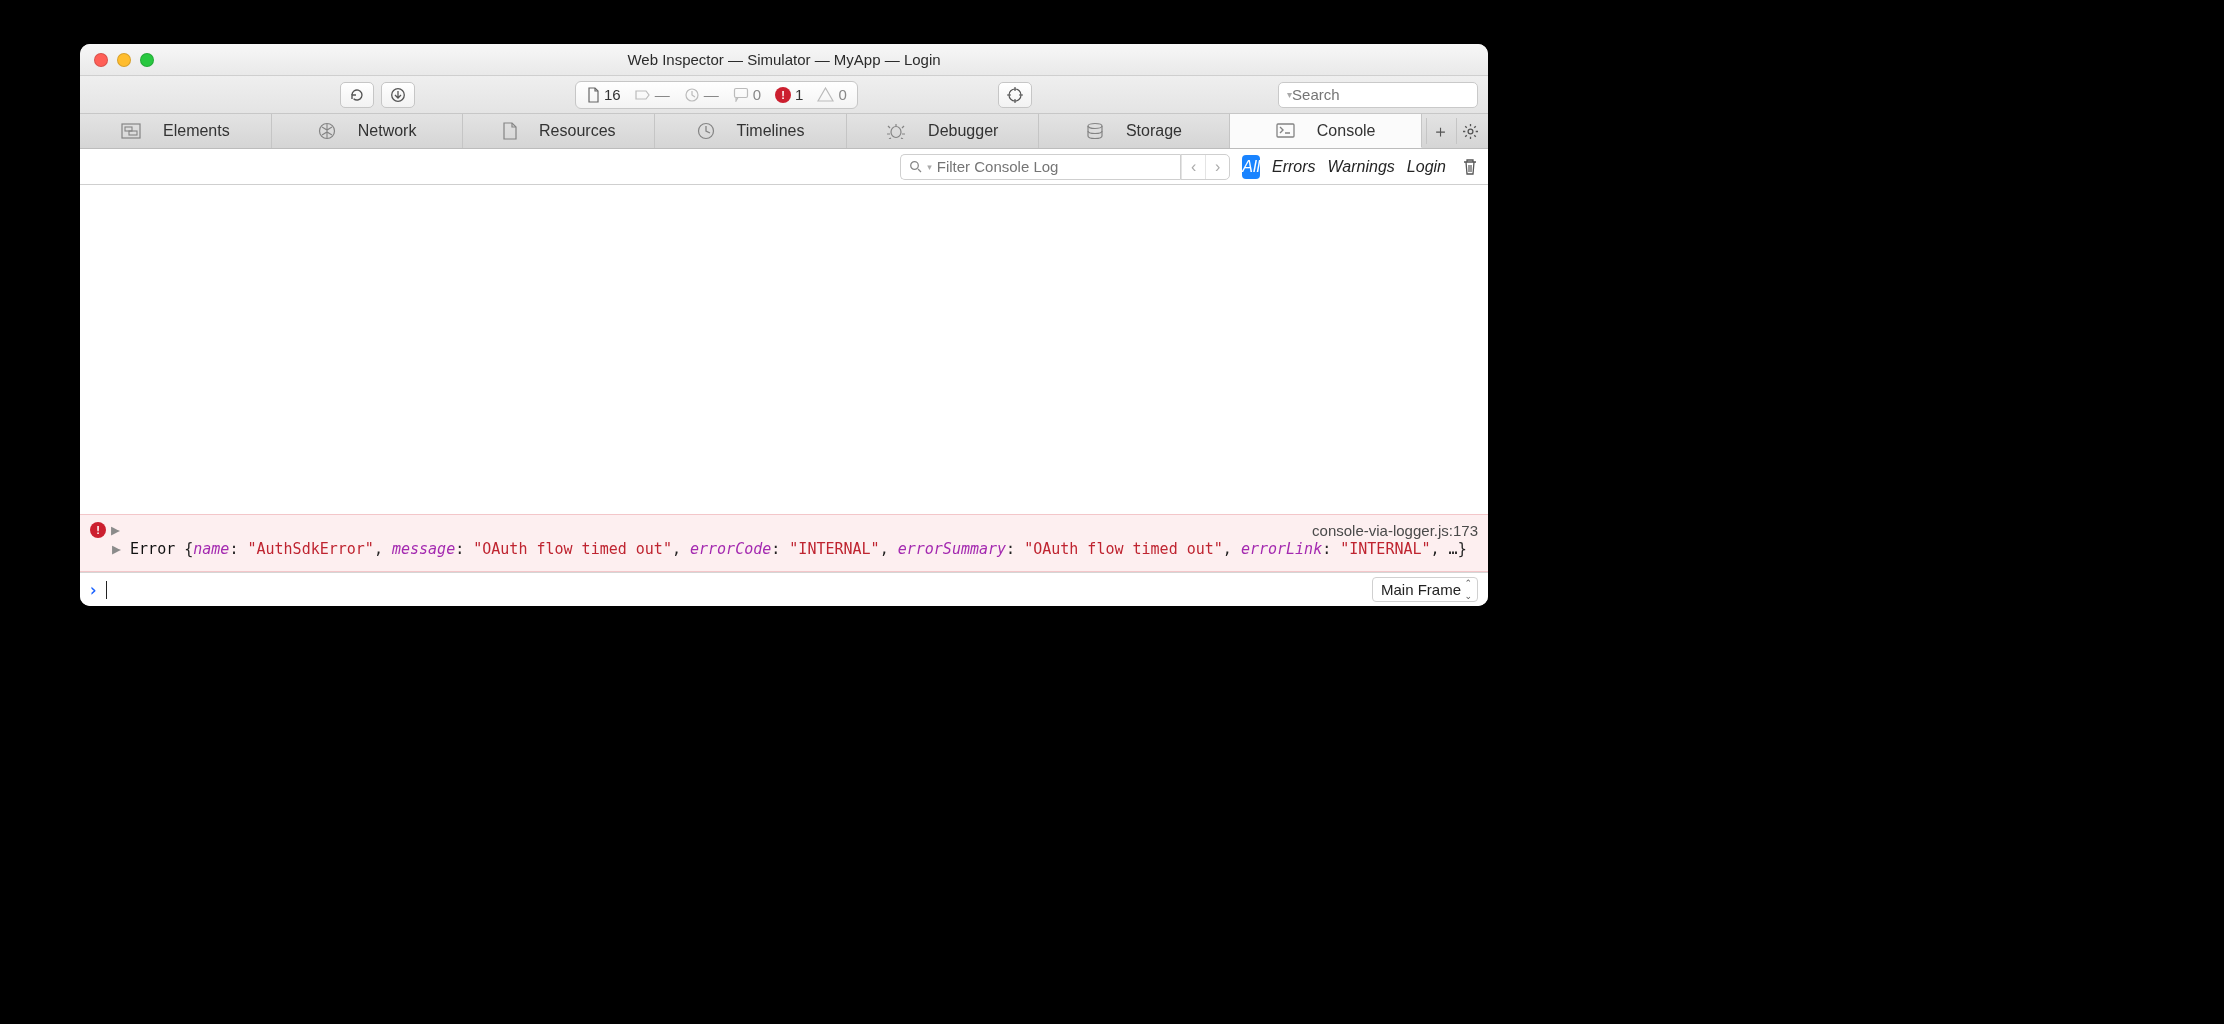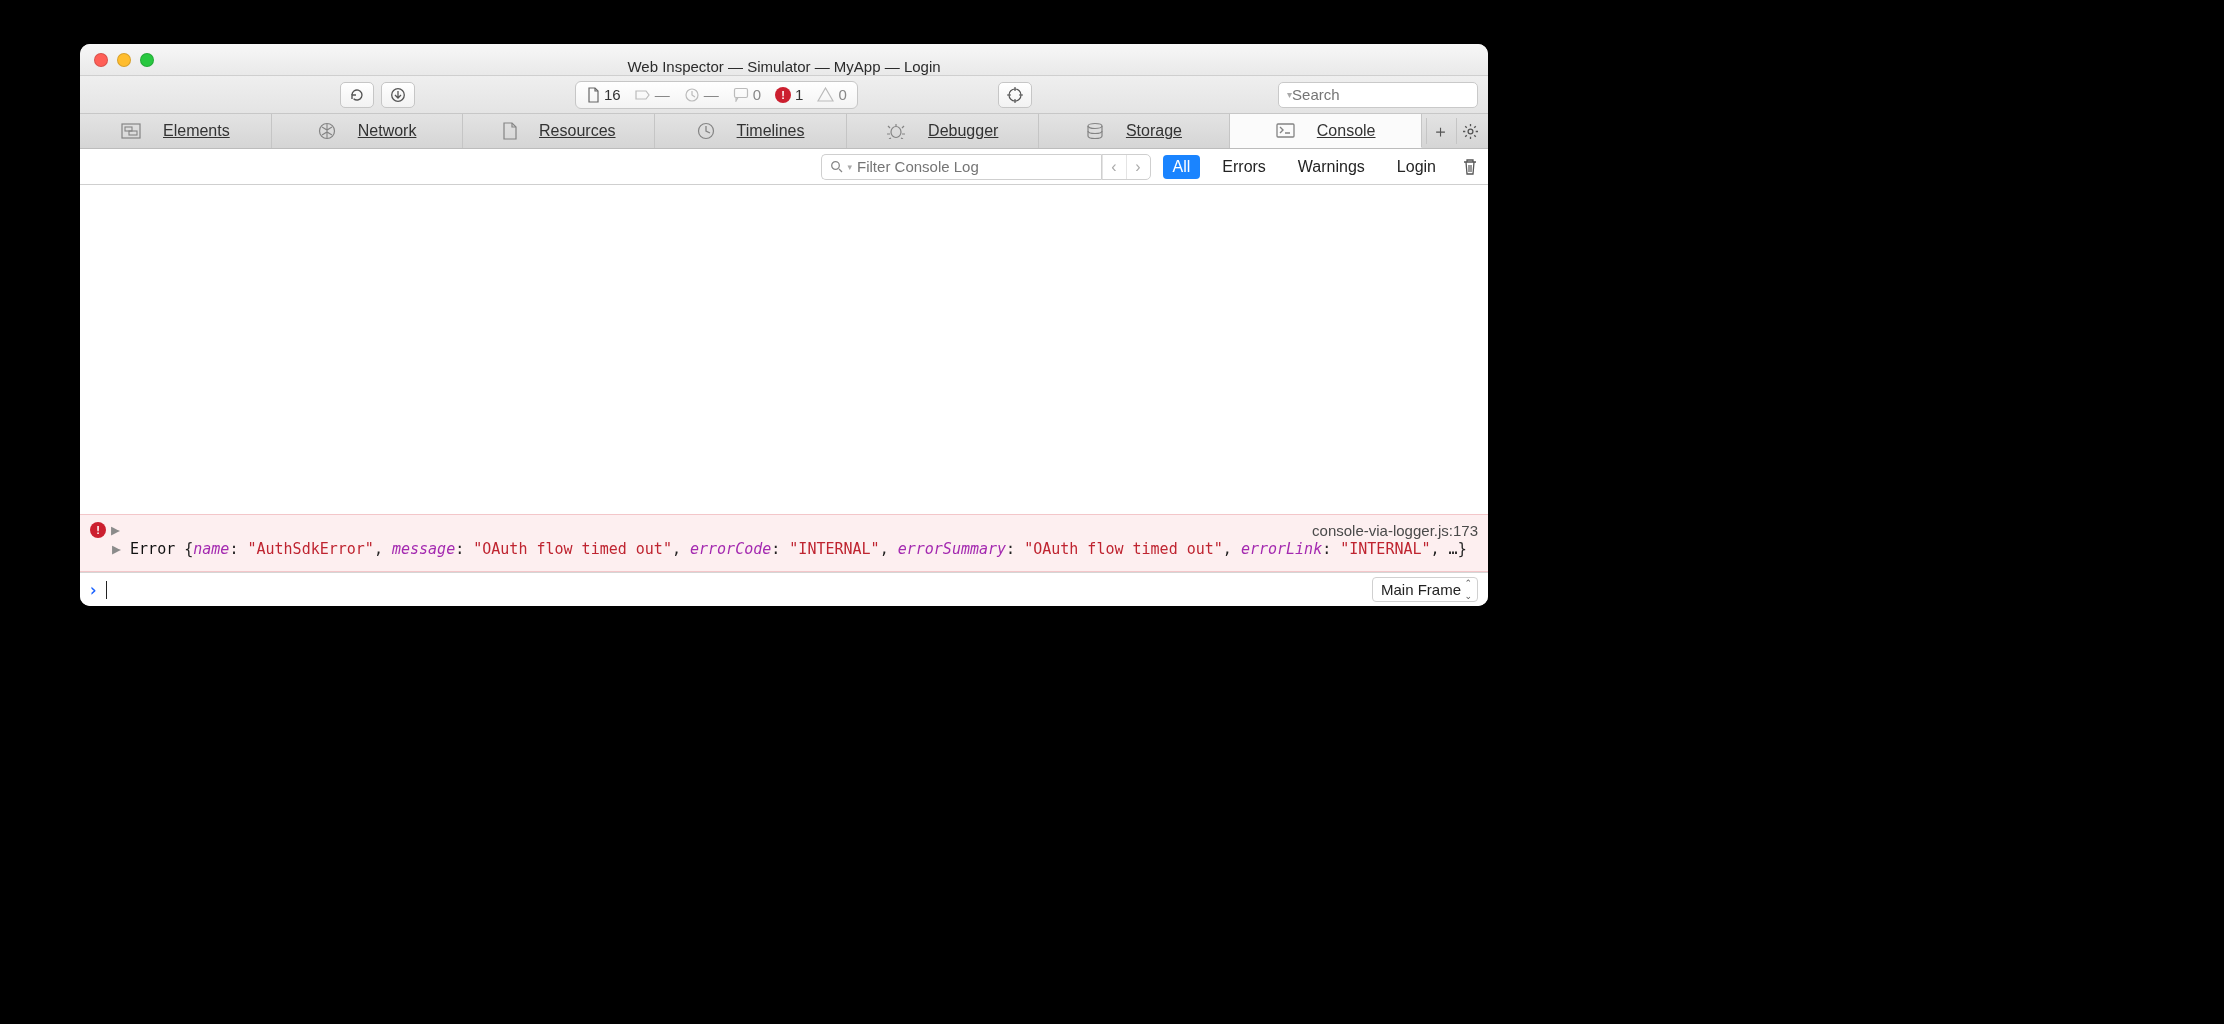--- a/index.html
+++ b/index.html
@@ -24,21 +24,21 @@
     display: flex;
     flex-direction: column;
   }
   
   .titlebar {
     height: 32px;
     background: linear-gradient(#f7f7f7,#e9e9e9);
     border-bottom: 1px solid #cfcfcf;
     position: relative;
     display: flex;
-    align-items: flex-end;
+    align-items: center;
     justify-content: center;
   }
   .traffic { position: absolute; left: 14px; top: 9px; display:flex; gap:9px; }
   .tl { width:14px; height:14px; border-radius:50%; border:0.5px solid rgba(0,0,0,0.15);}
   .tl.red{background:#ff5f57;} .tl.yel{background:#ffbd2e;} .tl.grn{background:#28c840;}
   .wtitle { font-size:15px; color:#2b2b2b; }
   
   .toolbar {
     height: 38px;
     background: linear-gradient(#efefef,#e4e4e4);
@@ -75,21 +75,20 @@
   
   .tabbar{
     height:35px; display:flex; background:#d7d7d7;
     border-bottom:1px solid #bcbcbc;
   }
   .tab{
     flex:1; display:flex; align-items:center; justify-content:center; gap:22px;
     border-right:1px solid #c5c5c5;
     font-size:16px; color:#333;
     background:linear-gradient(#e3e3e3,#d5d5d5);
-    text-decoration:underline;
   }
   .tab.active{ background:#fbfbfb; border-bottom:1px solid #fbfbfb; }
   .tab:last-of-type{border-right:none;}
   .tabicon{opacity:.65;display:flex;}
   .tabtools{
     width:66px; display:flex; align-items:center; justify-content:center; gap:2px;
     background:linear-gradient(#e3e3e3,#d5d5d5);
   }
   .tinytool{width:28px;height:26px;display:flex;align-items:center;justify-content:center;border-left:1px solid #c5c5c5;color:#555;}
   
@@ -99,21 +98,21 @@
     font-size:16px;
   }
   .fsearch{display:flex;align-items:center;}
   .fsearch .box{
     width:280px;height:26px;border:1px solid #cfcfcf;border-right:none;border-radius:5px 0 0 5px;
     display:flex;align-items:center;padding:0 8px;gap:5px;
   }
   .fsearch input{border:none;outline:none;flex:1;font-size:15px;}
   .fsearch .nav{height:26px;border:1px solid #cfcfcf;border-radius:0 5px 5px 0;display:flex;}
   .fsearch .nav span{width:24px;display:flex;align-items:center;justify-content:center;color:#aaa;border-left:1px solid #e4e4e4;}
-  .pill{padding:3px 10px;border-radius:4px;color:#242424;cursor:default;}
+  .pill{padding:3px 0;border-radius:4px;color:#242424;cursor:default;font-style:italic;}
   .pill.active{background:#1a84ff;color:#fff;}
   .trash{margin-left:4px;color:#555;}
   
   .consolebody{flex:1;background:#fff;position:relative;overflow:hidden;}
   .opened-msg{
     position:absolute; left:0; right:0; bottom:75px; text-align:center;
     color:#8a8a8a; font-size:17px;
   }
   .errorrow{
     position:absolute; left:0; right:0; bottom:0;

